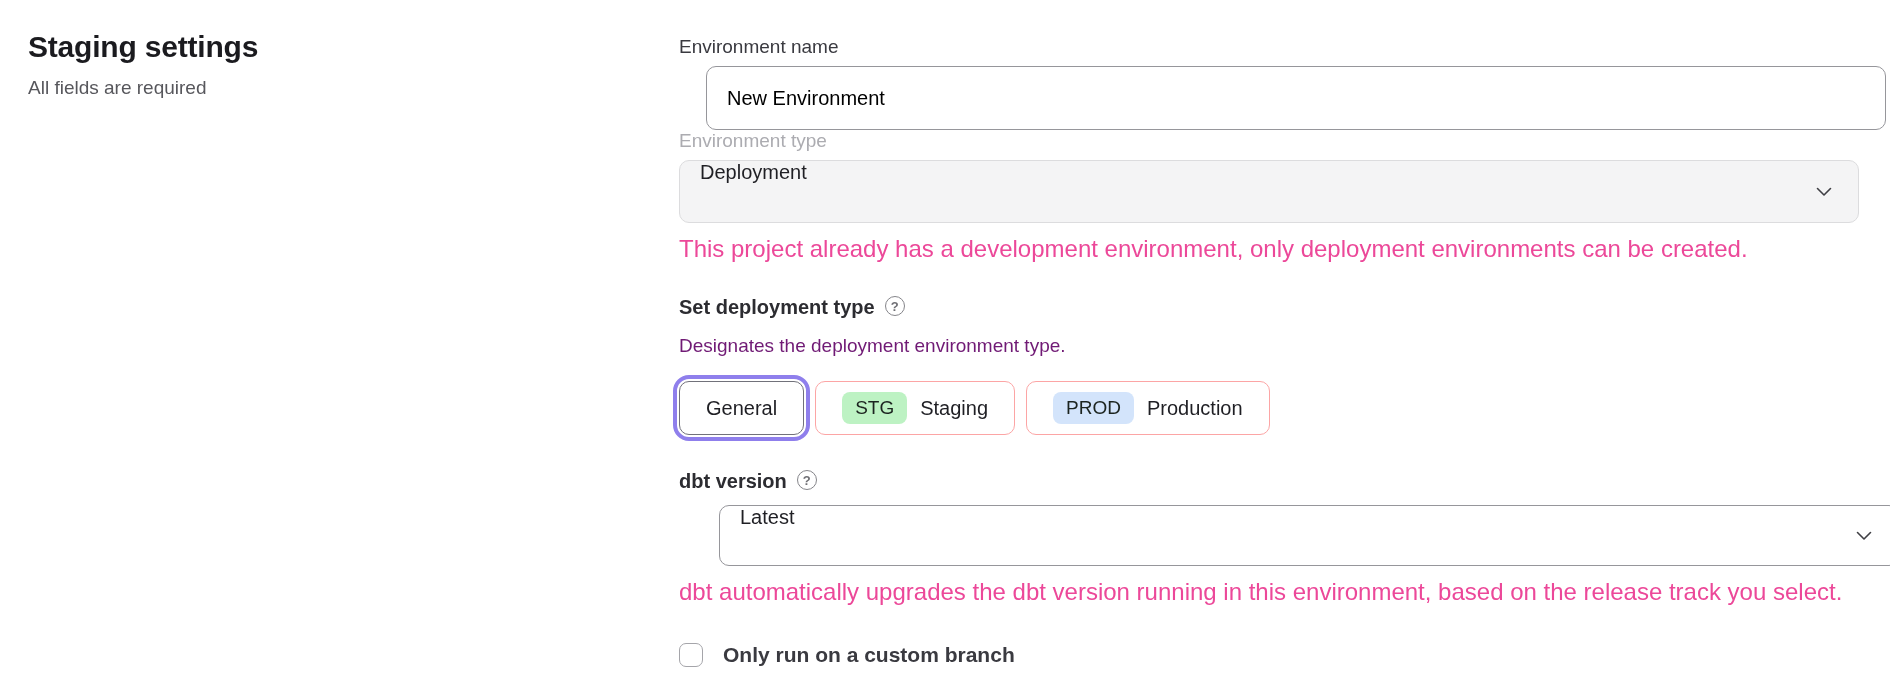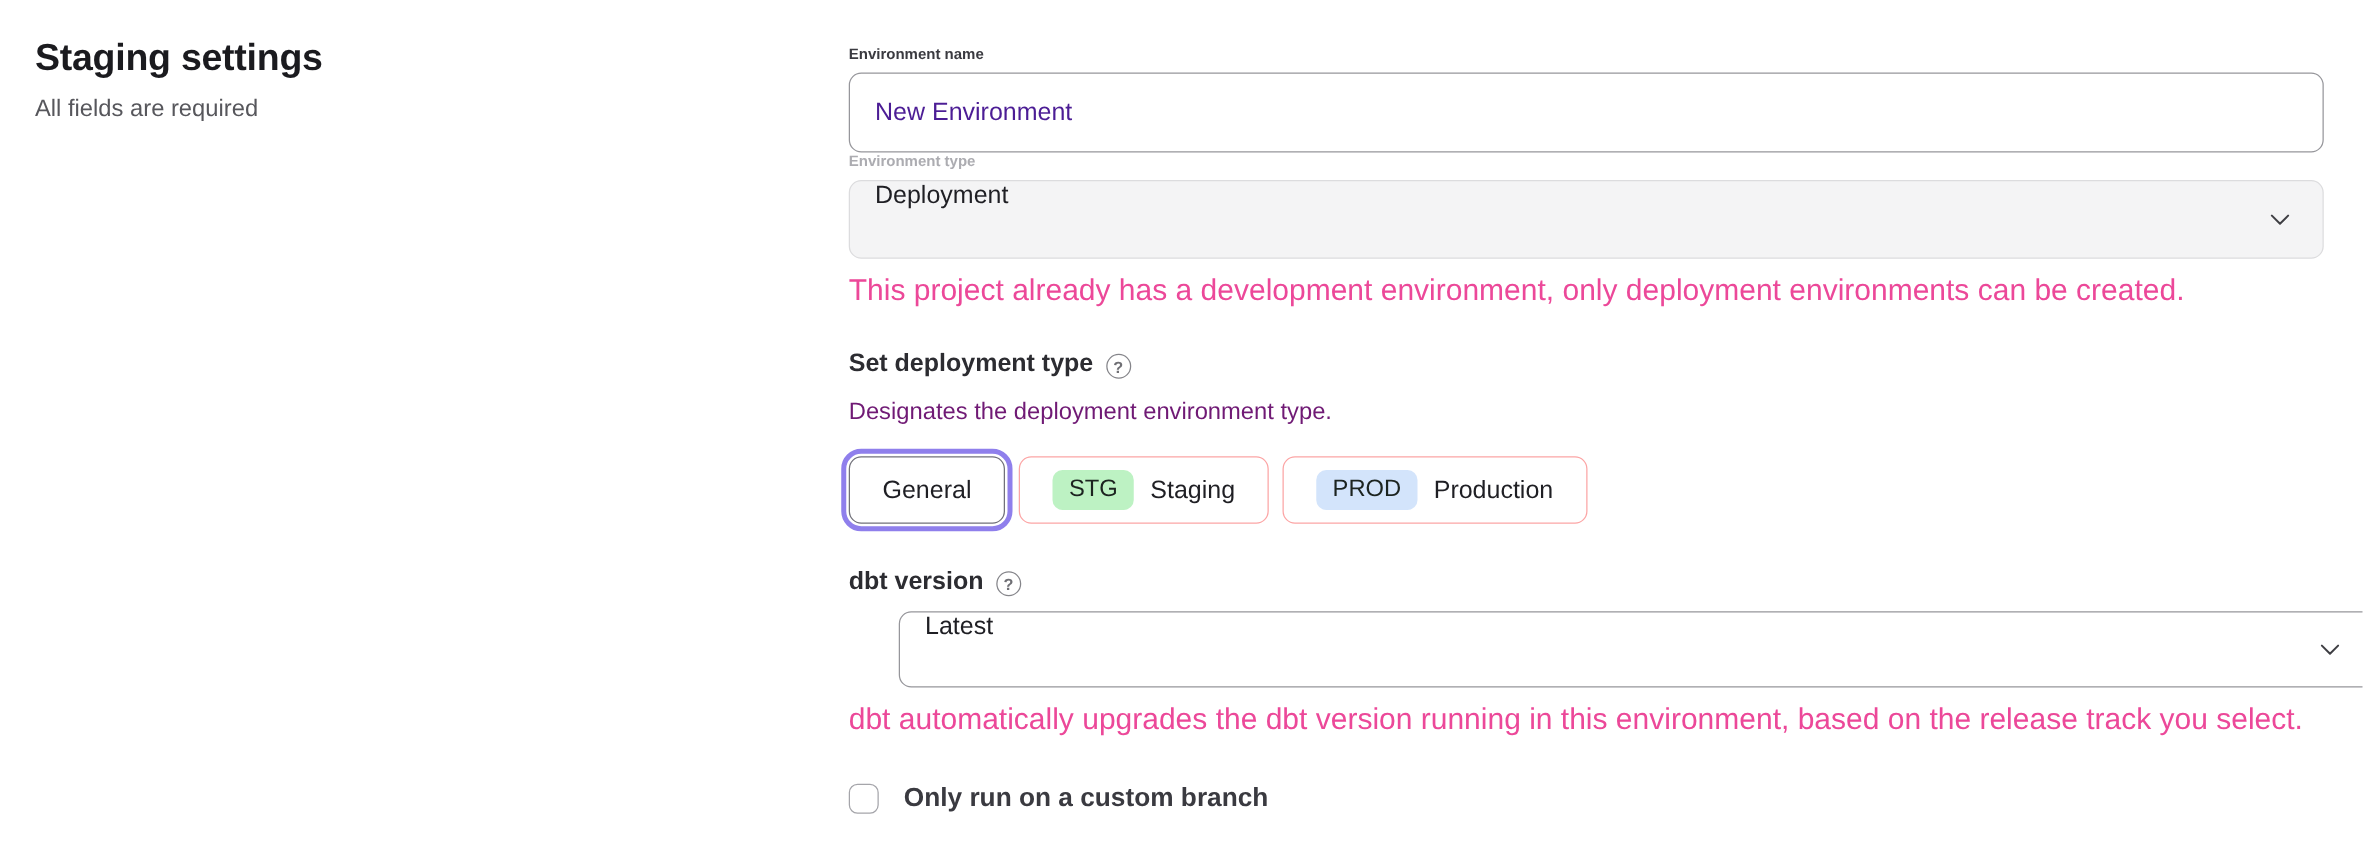--- a/index.html
+++ b/index.html
@@ -9,39 +9,39 @@
   .page { position:relative; width:1890px; height:678px; }
 
   
   .heading-col { position:absolute; left:28px; top:30px; width:560px; }
   .page-title { font-size:30px; font-weight:700; color:#1b1b1f; letter-spacing:-0.2px; }
   .page-subtitle { margin-top:13px; font-size:19px; color:#57575c; }
 
   
   .form-col { position:absolute; left:679px; top:36px; width:1180px; }
 
-  .field-label { font-size:12px; font-weight:700; color:#3a3a40; margin-bottom:8px; }
+  .field-label { font-size:19px; font-weight:400; color:#3a3a40; margin-bottom:8px; }
   .field-label.disabled { color:#acacb1; }
 
   .text-input { width:100%; height:64px; border:1px solid #96969b; border-radius:10px;
-    padding:0 20px; font-size:20px; color:#4c1d95; background:#fff; outline:none;
-    font-family:inherit; }
+    padding:0 20px; font-size:20px; color:#000000; background:#fff; outline:none;
+    font-family:inherit;margin-left:27px; }
 
   .select-box { position:relative; width:100%; height:63px; border-radius:10px;
     display:flex; align-items:flex-start; padding:0 56px 0 20px; cursor:pointer; }
   .select-box.disabled { background:#f4f4f5; border:1px solid #dcdcde; cursor:default; }
   .select-box.enabled { background:#ffffff; border:1px solid #96969b; }
   .select-value { font-size:20px; font-weight:500; color:#1f1f24; }
   .chevron { position:absolute; right:26px; top:50%; margin-top:-5px; width:16px; height:10px; }
 
   .helper-text { margin-top:12px; font-size:24px; color:#ec4899; }
 
   .section-gap-1 { height:33px; }
 
-  .label-row { display:flex; align-items:flex-end; gap:10px; }
+  .label-row { display:flex; align-items:flex-start; gap:10px; }
   .section-title { font-size:20px; font-weight:600; color:#2c2c31; }
   .help-icon { width:20px; height:20px; border:1.5px solid #85858a; border-radius:50%;
     display:inline-flex; align-items:center; justify-content:center;
     font-size:13px; font-weight:600; color:#6f6f74; cursor:pointer; }
 
   .section-desc { margin-top:16px; font-size:19px; color:#701a75; }
 
   .type-buttons { margin-top:17px; display:flex; align-items:center; gap:11px; height:68px; }
   .type-btn { height:54px; background:#fff; border:1px solid #fca5a5; border-radius:10px;
     display:inline-flex; align-items:center; padding:0 26px; font-size:20px; color:#1f1f24;

